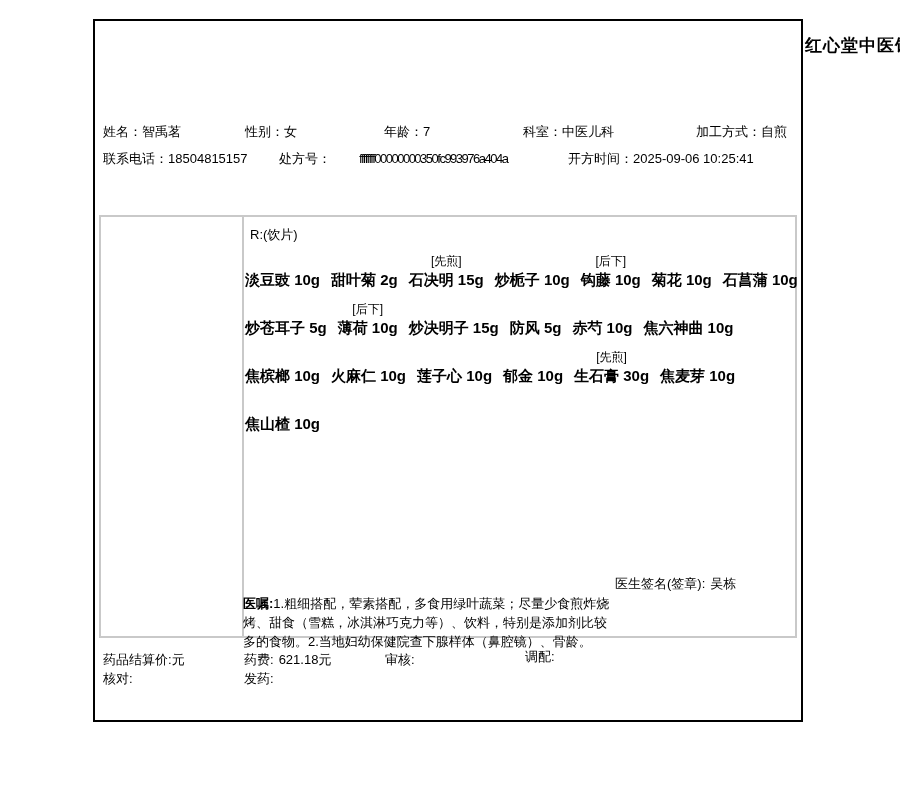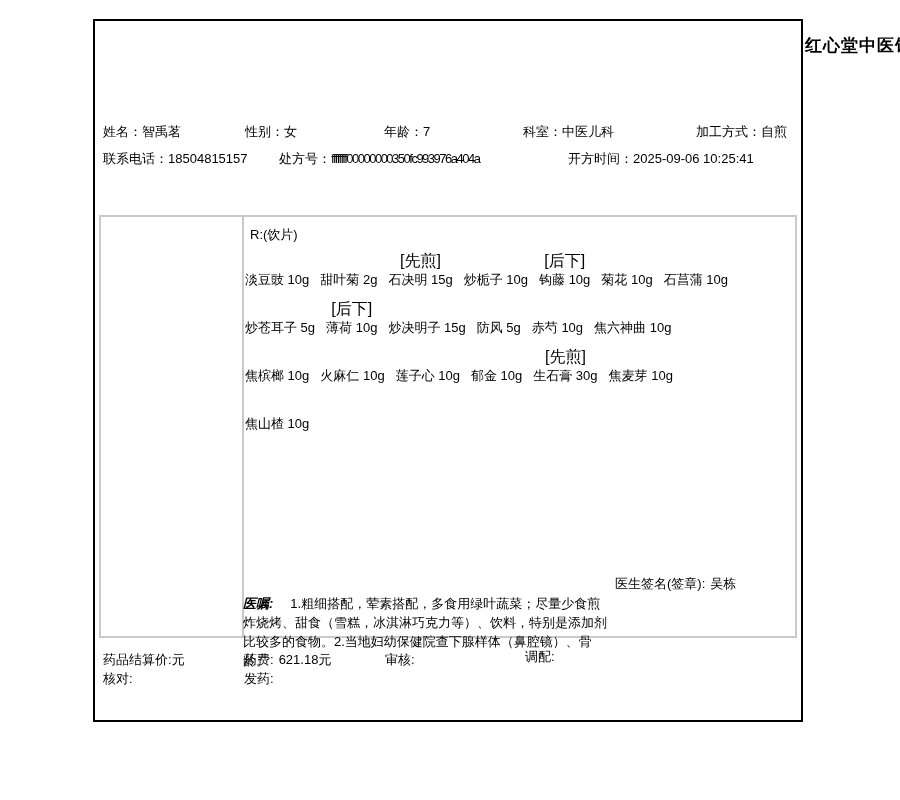--- a/index.html
+++ b/index.html
@@ -23,43 +23,43 @@
   }
   .divider{
     position:absolute;left:242px;top:217px;width:2px;height:419px;background:#c9c9c9;
   }
   
   .f-name{left:103px;top:124px;} .f-gender{left:245px;top:124px;}
   .f-age{left:384px;top:124px;} .f-dept{left:523px;top:124px;}
   .f-proc{left:660px;top:124px;margin-left:36px;}
   .f-phone{left:103px;top:151px;} .f-rxno{left:279px;top:151px;}
   .f-time{left:568px;top:151px;}
-  .rxno-val{letter-spacing:-1.5px;}
+  .rxno-val{letter-spacing:-1.5px;margin-left:28px;}
   
   .diagnosis{
     position:absolute;left:107px;top:223px;width:124px;
     line-height:19px;white-space:normal;
   }
   .rx-header{left:250px;top:227px;}
   
   .herb-rows{position:absolute;left:245px;top:252px;width:556px;}
   .herb-row{display:flex;column-gap:11px;margin-bottom:12px;align-items:flex-end;}
   .herb-item{display:flex;flex-direction:column;}
-  .herb-tag{height:20px;line-height:18px;font-size:16px;text-align:center;}
-  .herb-text{height:16px;line-height:16px;font-size:13px;white-space:nowrap;}
+  .herb-tag{height:20px;line-height:18px;font-size:12px;text-align:center;}
+  .herb-text{height:16px;line-height:16px;font-size:15px;white-space:nowrap;font-weight:bold;}
   
   .usage{left:243px;top:575px;}
   .usage .gap{margin-right:6px;}
   .doctor{left:615px;top:576px;}
   .val-gap{margin-left:5px;}
   .advice{
     position:absolute;left:243px;top:594px;width:368px;
     line-height:19px;white-space:normal;
   }
-  .advice-label{font-weight:bold;margin-right:17px;font-style:italic;}
+  .advice-label{font-weight:bold;margin-right:0;}
   
   .f-settle{left:103px;top:652px;} .f-fee{left:244px;top:652px;}
   .f-audit{left:385px;top:652px;text-align:right;} .f-prep{left:525px;top:649px;}
   .f-check{left:103px;top:671px;} .f-dispense{left:244px;top:671px;}
   .f-note{left:103px;top:688px;}
 </style>
 </head>
 <body>
 
 <div class="page">

